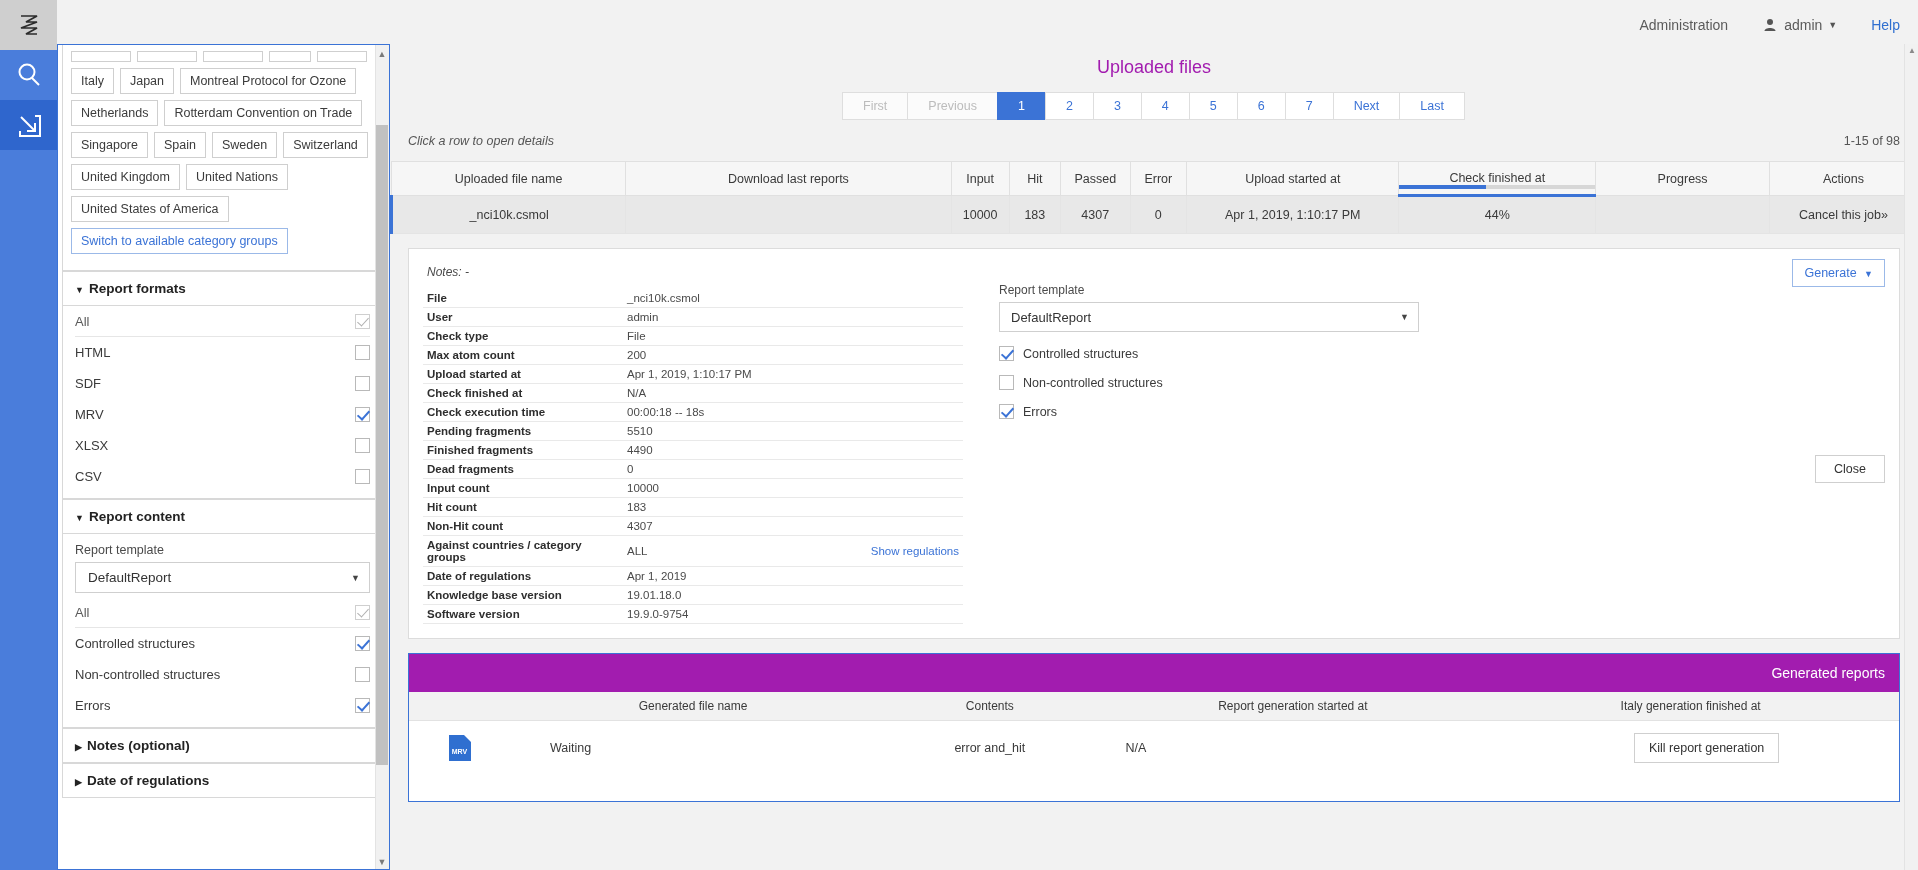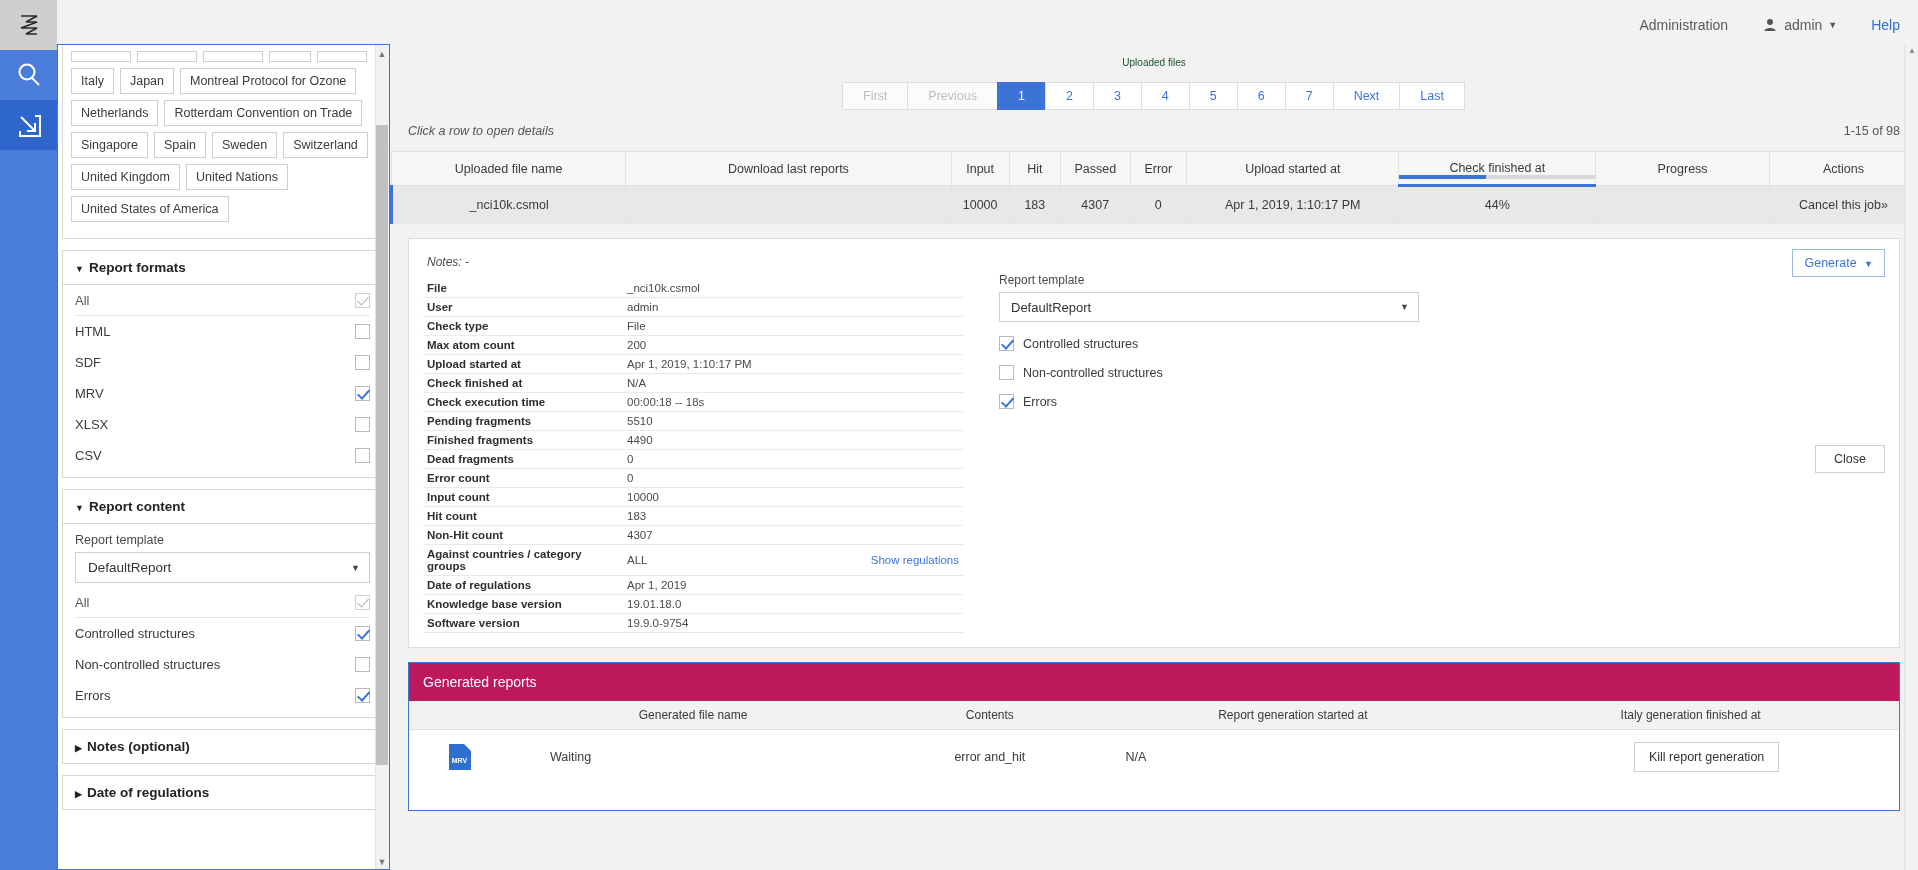--- a/index.html
+++ b/index.html
@@ -80,21 +80,21 @@
   .chiprow { display: flex; flex-wrap: wrap; gap: 0; }
   .chip {
     border: 1px solid #cfcfcf; background: #fff;
     padding: 5px 9px; margin: 0 6px 6px 0;
     font-size: 12.5px; color: #3b3b3b; white-space: nowrap; cursor: pointer;
   }
   .chip.partial { height: 11px; padding: 0; width: 60px; overflow: hidden; }
   .chip.switch { color: #3b73d6; border-color: #9bb9e8; }
 
   .card {
-    border: 1px solid #d8d8d8; background: #fff; margin-top: 11px;
+    border: 1px solid #d8d8d8; background: #fff; 
   }
   .card-head {
     padding: 9px 12px; font-weight: bold; font-size: 13.5px; color: #232323;
     border-bottom: 1px solid #d8d8d8; cursor: pointer;
   }
   .card-head.closed { border-bottom: none; }
   .caret { font-size: 9px; margin-right: 5px; }
   .card-body { padding: 0 12px 6px 12px; }
 
   .opt-row {
@@ -122,21 +122,21 @@
     margin-bottom: 4px;
   }
   .select .arrow { font-size: 9px; color: #444; }
 
   
   .main {
     position: absolute; left: 390px; top: 44px; right: 0; bottom: 0;
     background: #f2f2f2; overflow: hidden;
   }
   .main-title {
-    text-align: center; font-size: 10px; color: #14532d;
+    text-align: center; font-size: 18px; color: #a21caf;
     padding: 13px 0 0 0;
   }
   .pager { display: flex; justify-content: center; margin-top: 14px; }
   .pg {
     border: 1px solid #dedede; background: #fff; color: #3b73d6;
     padding: 6px 20px; font-size: 12.5px; min-width: 22px; text-align: center;
     margin-left: -1px; cursor: pointer;
   }
   .pg.disabled { color: #bcbcbc; background: #fbfbfb; cursor: default; }
   .pg.active { background: #3b73d6; color: #fff; border-color: #3b73d6; }
@@ -172,21 +172,21 @@
   
   .detail { padding: 0 18px; }
   .panel {
     background: #fff; border: 1px solid #dcdcdc; margin-top: 14px;
   }
   .panel-head {
     padding: 11px 14px; font-size: 14px; color: #333;
     border-bottom: 1px solid #e0e0e0; background: #fff;
   }
   .panel-head.blue {
-    background: #be185d; color: #fff; border-bottom: none;
+    background: #a21caf; color: #fff; border-bottom: none; text-align: right;
   }
   .panel-body { display: flex; padding: 12px 14px 14px 14px; }
   .sum-left { width: 540px; }
   .notes { font-style: italic; font-size: 12px; color: #4a4a4a; margin: 4px 0 10px 4px; }
   .sumtable { width: 100%; border-collapse: collapse; }
   .sumtable td {
     padding: 3px 4px; font-size: 11.5px; border-bottom: 1px solid #e9e9e9;
   }
   .sumtable td.k { font-weight: bold; color: #2e2e2e; width: 200px; }
   .sumtable td.v { color: #4a4a4a; }
@@ -305,20 +305,23 @@
           <span class="chip">Montreal Protocol for Ozone</span>
           <span class="chip">Netherlands</span>
           <span class="chip">Rotterdam Convention on Trade</span>
           <span class="chip">Singapore</span>
           <span class="chip">Spain</span>
           <span class="chip">Sweden</span>
           <span class="chip">Switzerland</span>
           <span class="chip">United Kingdom</span>
           <span class="chip">United Nations</span>
           <span class="chip">United States of America</span>
+        </div>
+        <div class="chiprow">
+          <span class="chip switch">Switch to available category groups</span>
         </div>
       </div>
 
       <div class="card">
         <div class="card-head">
           <span class="caret">▼</span><span>Report formats</span>
         </div>
         <div class="card-body">
           <div class="opt-row all">
             <span>All</span>
@@ -520,25 +523,20 @@
                     <td class="k">Finished fragments</td>
                     <td class="v">4490</td>
                     <td></td>
                   </tr>
                 <tr>
                     <td class="k">Dead fragments</td>
                     <td class="v">0</td>
                     <td></td>
                   </tr>
                 <tr>
-                    <td class="k">Error count</td>
-                    <td class="v">0</td>
-                    <td></td>
-                  </tr>
-                <tr>
                     <td class="k">Input count</td>
                     <td class="v">10000</td>
                     <td></td>
                   </tr>
                 <tr>
                     <td class="k">Hit count</td>
                     <td class="v">183</td>
                     <td></td>
                   </tr>
                 <tr>

